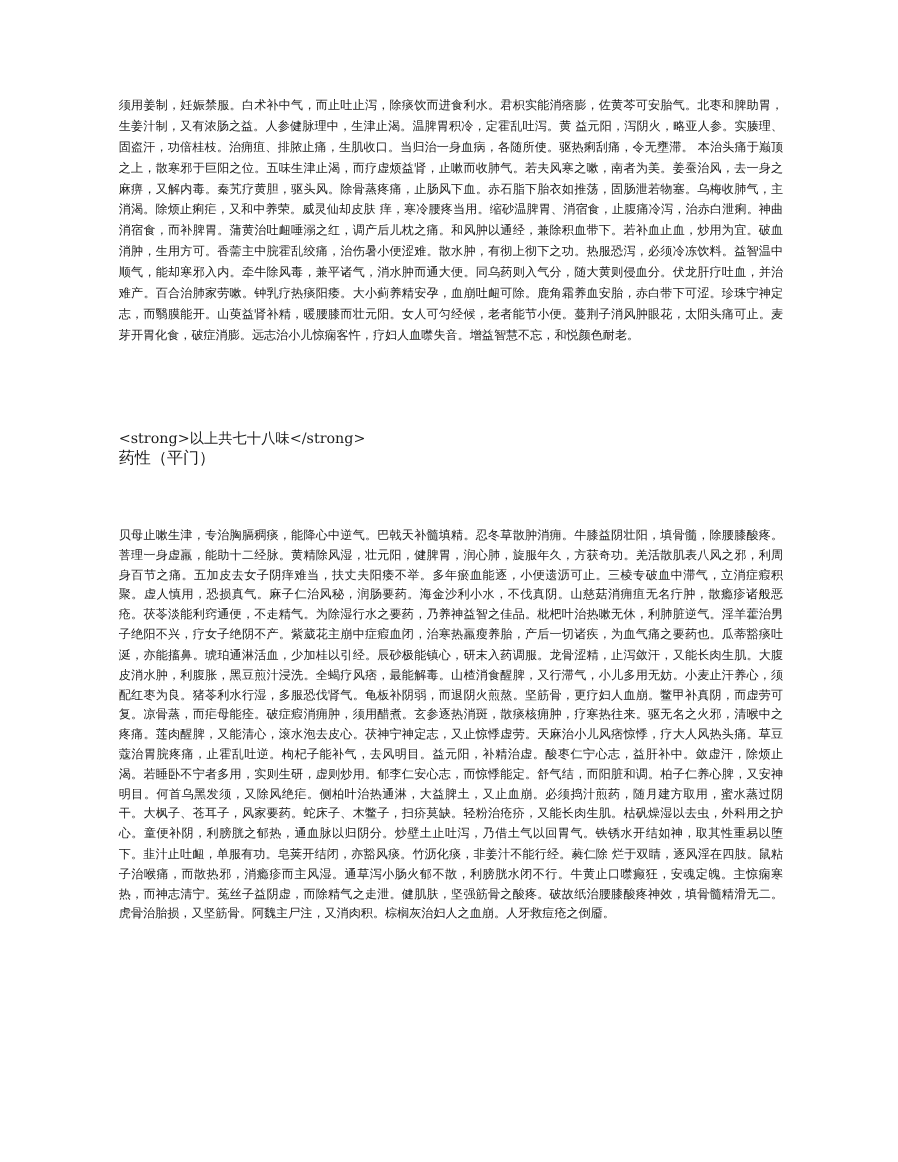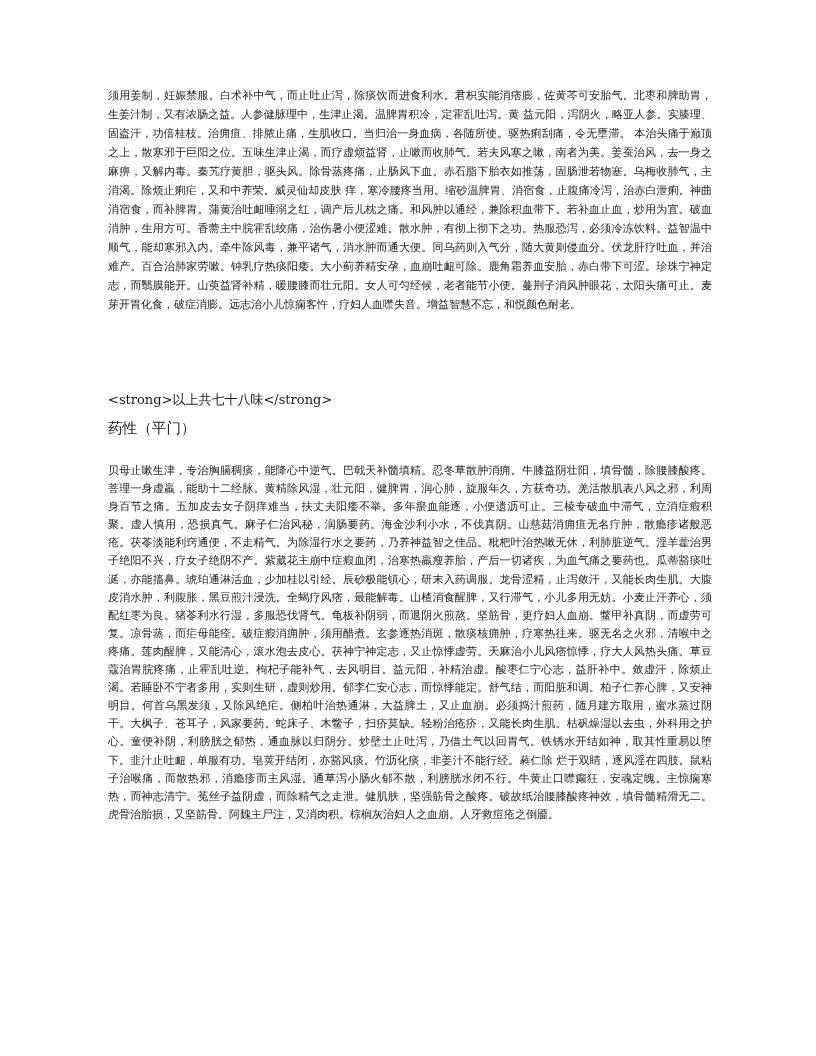--- a/index.html
+++ b/index.html
@@ -39,27 +39,27 @@
     position: absolute;
     left: 0;
     top: 390px;
     font-size: 13px;
     line-height: 19px;
     white-space: nowrap;
   }
   .heading {
     position: absolute;
     left: 0;
-    top: 418px;
+    top: 407px;
     font-size: 14.6px;
     line-height: 19px;
     white-space: nowrap;
   }
   .para-2 {
-    top: 462px;
+    top: 478px;
     line-height: 18.1px;
   }
 </style>
 </head>
 <body>
 
 <div class="page">
   <p class="para para-1">须用姜制，妊娠禁服。白术补中气，而止吐止泻，除痰饮而进食利水。君枳实能消痞膨，佐黄芩可安胎气。北枣和脾助胃，生姜汁制，又有浓肠之益。人参健脉理中，生津止渴。温脾胃积冷，定霍乱吐泻。黄 益元阳，泻阴火，略亚人参。实腠理、固盗汗，功倍桂枝。治痈疽、排脓止痛，生肌收口。当归治一身血病，各随所使。驱热痢刮痛，令无壅滞。 本治头痛于巅顶之上，散寒邪于巨阳之位。五味生津止渴，而疗虚烦益肾，止嗽而收肺气。若夫风寒之嗽，南者为美。姜蚕治风，去一身之麻痹，又解内毒。秦艽疗黄胆，驱头风。除骨蒸疼痛，止肠风下血。赤石脂下胎衣如推荡，固肠泄若物塞。乌梅收肺气，主消渴。除烦止痢疟，又和中养荣。威灵仙却皮肤 痒，寒冷腰疼当用。缩砂温脾胃、消宿食，止腹痛冷泻，治赤白泄痢。神曲消宿食，而补脾胃。蒲黄治吐衄唾溺之红，调产后儿枕之痛。和风肿以通经，兼除积血带下。若补血止血，炒用为宜。破血消肿，生用方可。香薷主中脘霍乱绞痛，治伤暑小便涩难。散水肿，有彻上彻下之功。热服恐泻，必须冷冻饮料。益智温中顺气，能却寒邪入内。牵牛除风毒，兼平诸气，消水肿而通大便。同乌药则入气分，随大黄则侵血分。伏龙肝疗吐血，并治难产。百合治肺家劳嗽。钟乳疗热痰阳痿。大小蓟养精安孕，血崩吐衄可除。鹿角霜养血安胎，赤白带下可涩。珍珠宁神定志，而翳膜能开。山萸益肾补精，暖腰膝而壮元阳。女人可匀经候，老者能节小便。蔓荆子消风肿眼花，太阳头痛可止。麦芽开胃化食，破症消膨。远志治小儿惊痫客忤，疗妇人血噤失音。增益智慧不忘，和悦颜色耐老。</p>
 
   <div class="strong-raw">&lt;strong&gt;以上共七十八味&lt;/strong&gt;</div>

